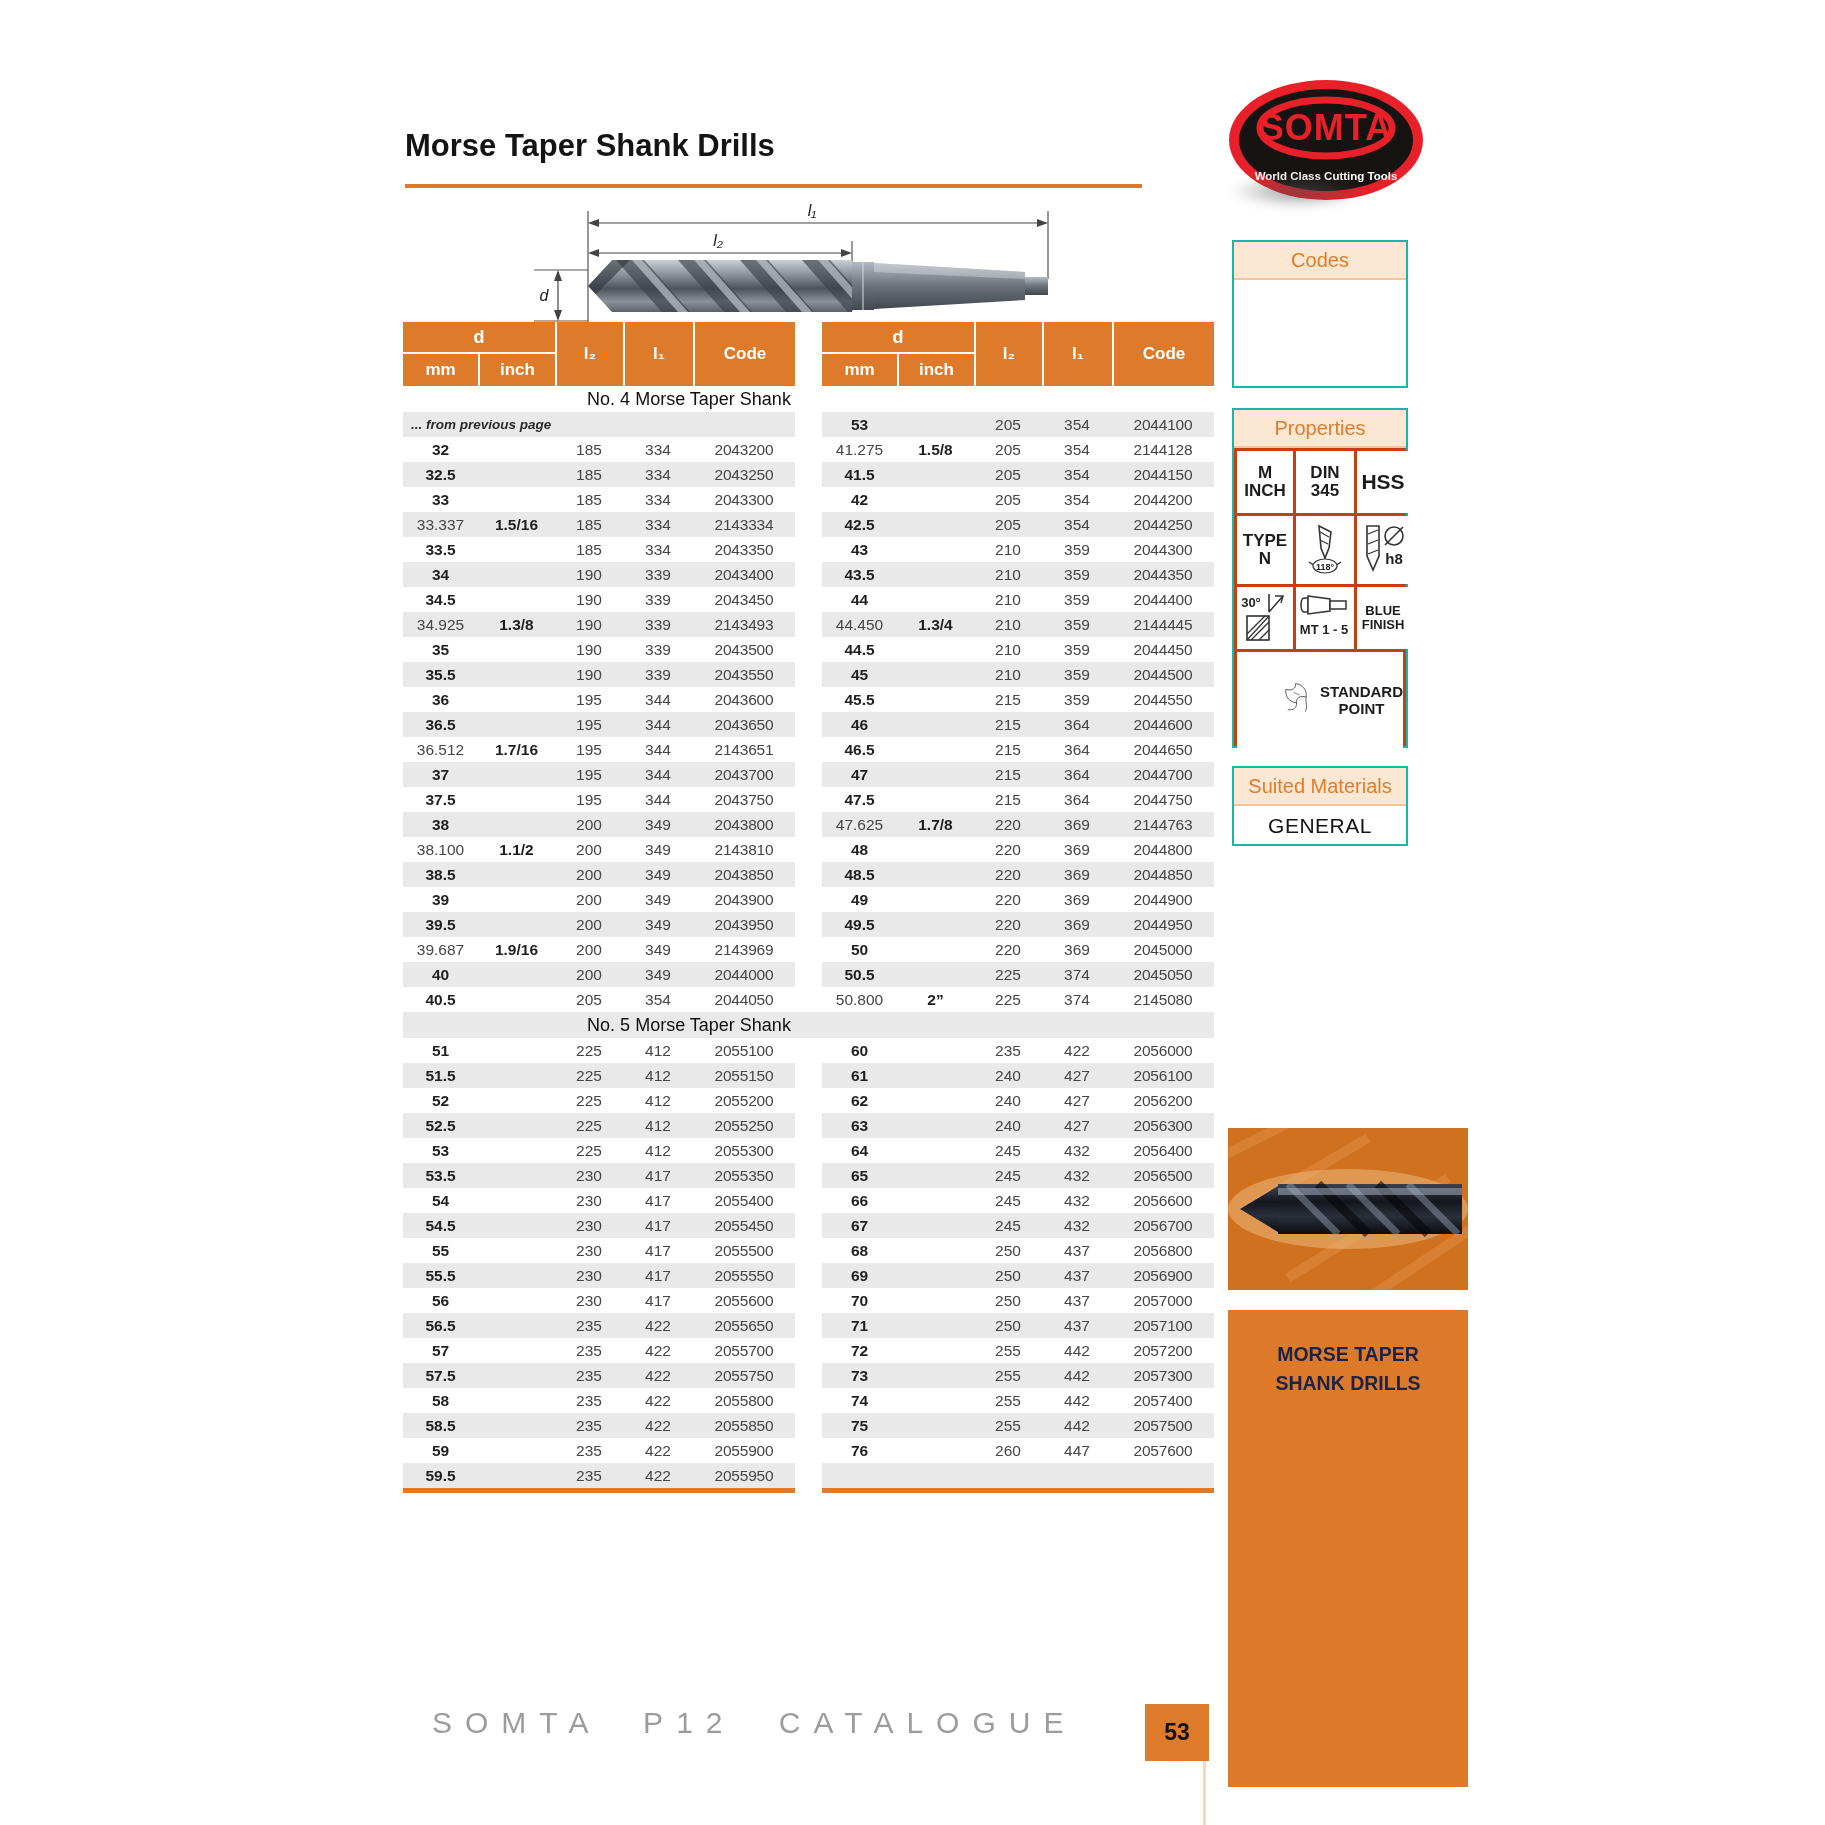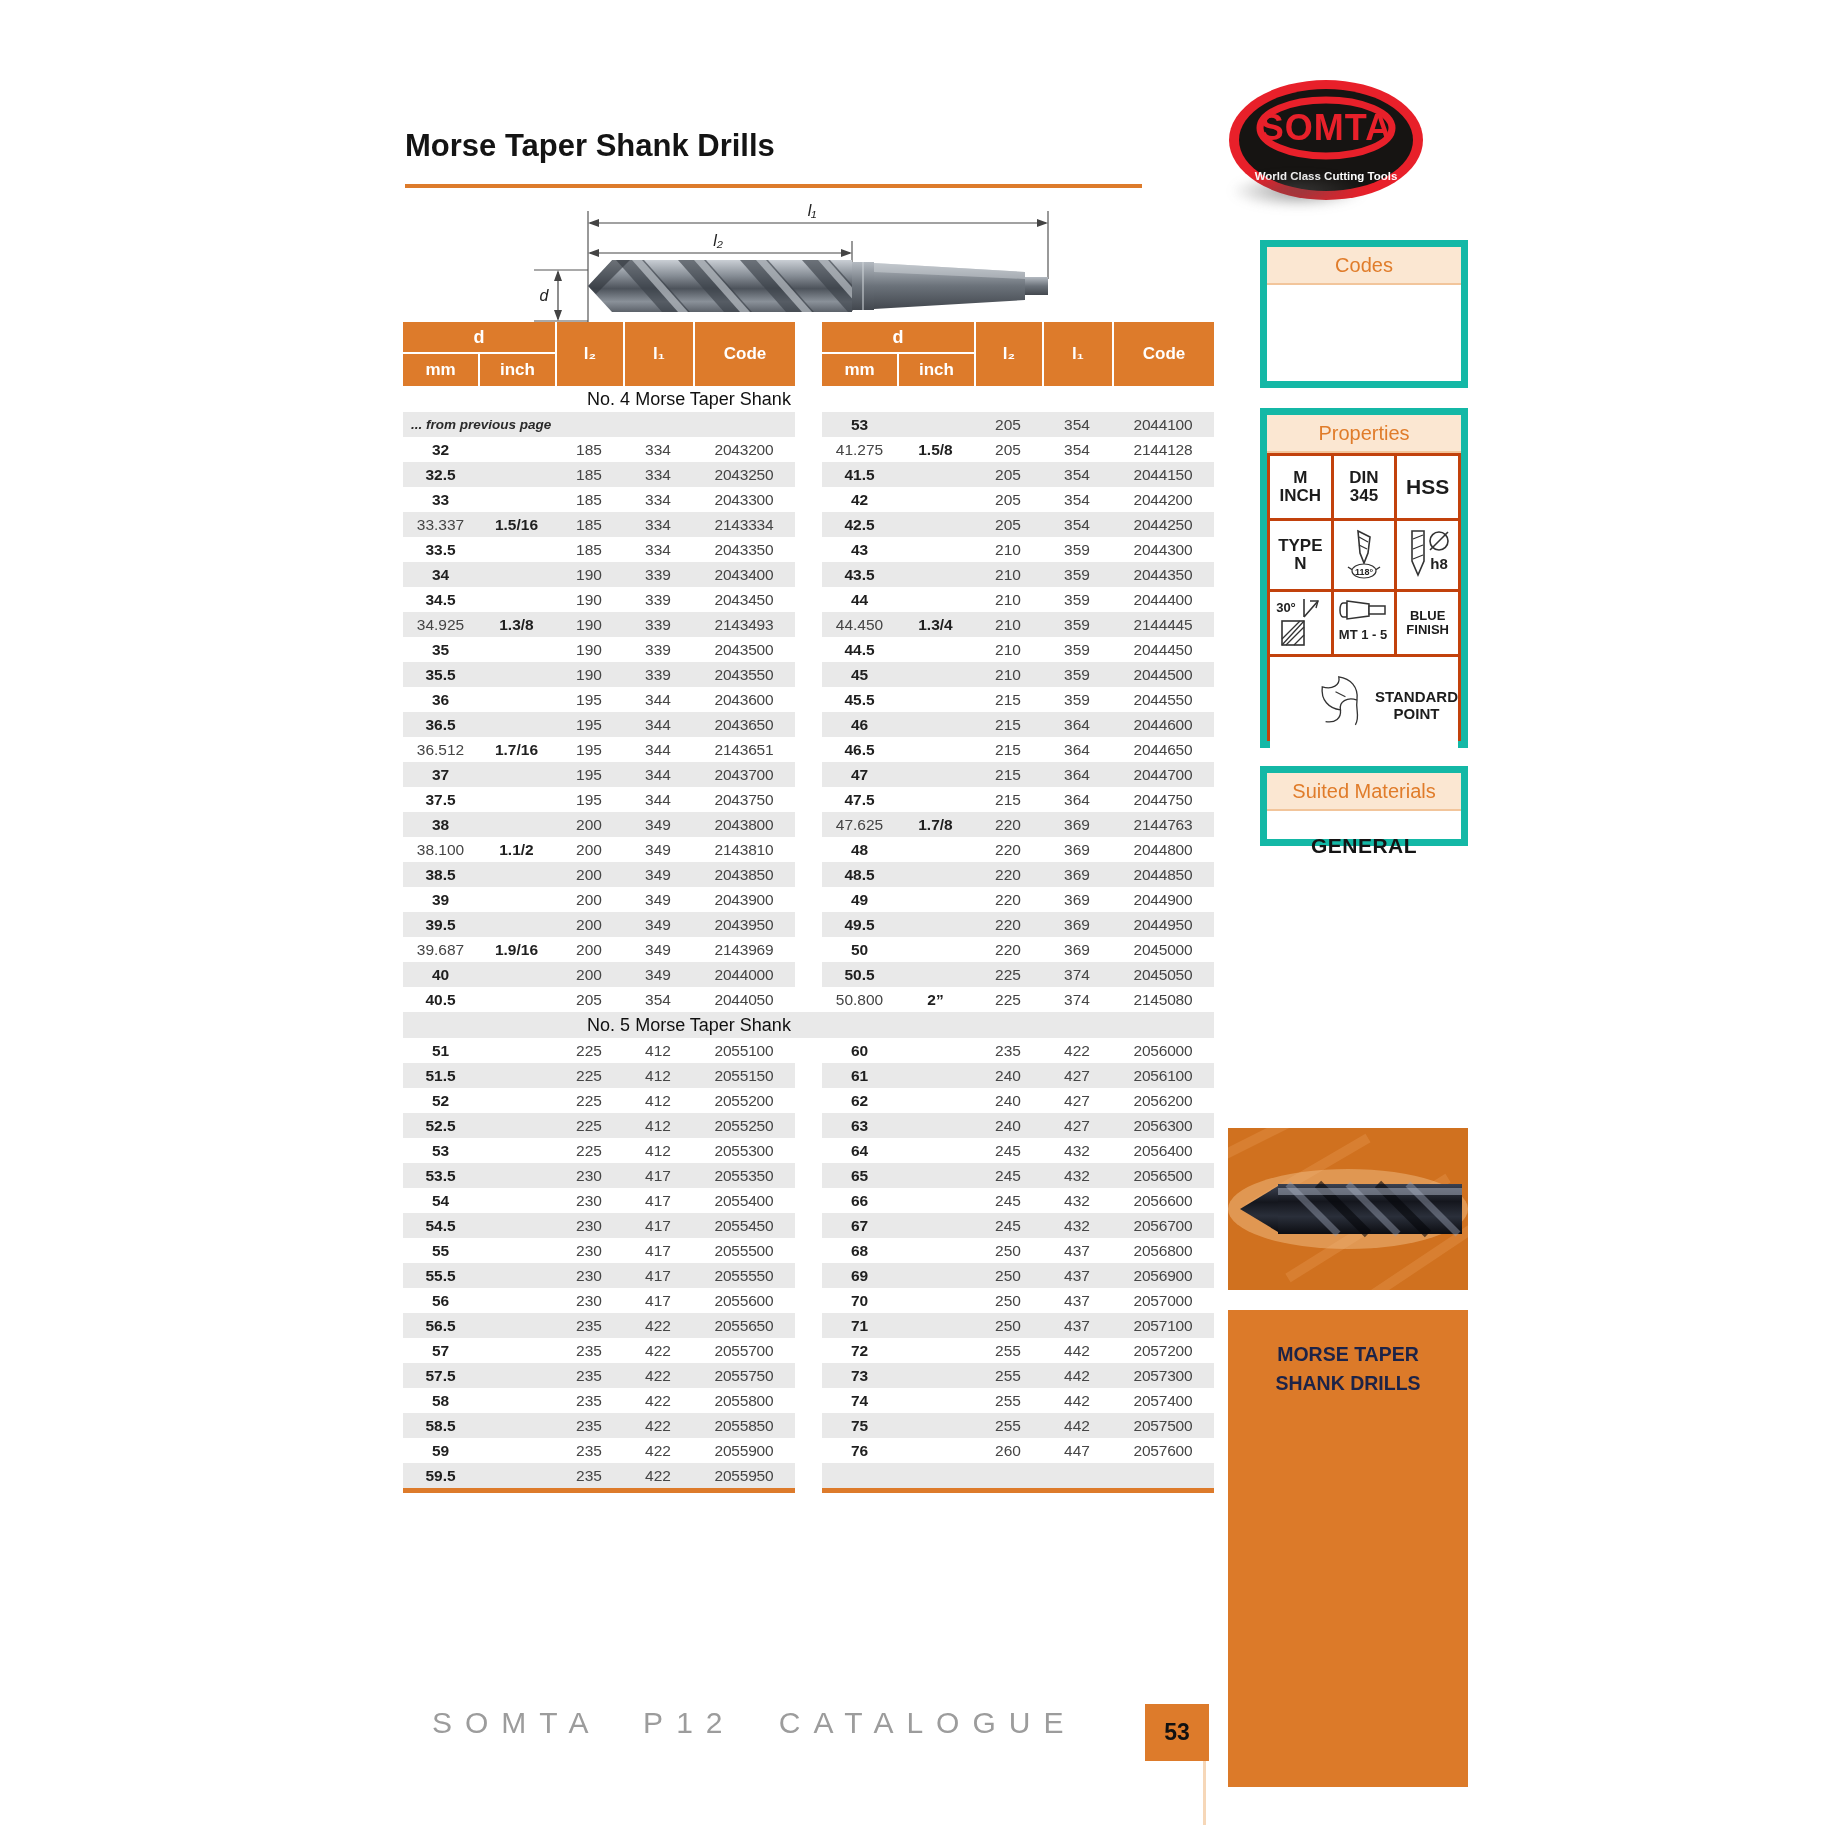--- a/index.html
+++ b/index.html
@@ -12,38 +12,38 @@
 
   
   .diagram{position:absolute;left:520px;top:193px;width:560px;height:145px;}
 
   
   .logo{position:absolute;left:1226px;top:76px;width:200px;height:132px;}
   .logo-shadow{position:absolute;left:-18px;top:92px;width:180px;height:46px;border-radius:50%;
     background:radial-gradient(closest-side,rgba(80,80,80,.6),rgba(120,120,120,0) 75%);filter:blur(5px);}
 
   
-  .infobox{position:absolute;left:1260px;width:208px;border:7px solid #14b8a6;background:#fff;box-sizing:border-box;}
+  .infobox{position:absolute;left:1232px;width:176px;border:2px solid #14b8a6;background:#fff;box-sizing:border-box;}
   .infobox .hd{background:#fbe7d2;color:#e07c2a;text-align:center;font-size:20px;padding:7px 0 6px 0;
     border-bottom:2px solid #f2c59b;}
   #codes-box{top:240px;height:148px;}
   .codes-lines{padding-top:8px;}
   .codes-line{font-size:29px;font-weight:bold;text-align:center;line-height:42px;color:#161616;}
 
   #props-box{top:408px;height:340px;background:#c2410c;}
   .pgrid{display:grid;grid-template-columns:1fr 1fr 1fr;grid-template-rows:62px 68px 62px;gap:3px;padding:3px;}
   .pcell{background:#fff;display:flex;align-items:center;justify-content:center;text-align:center;
     font-weight:bold;font-size:17px;line-height:1.08;color:#1c1c1c;white-space:pre-line;}
   .pcell.big{font-size:21px;}
   .pcell.small{font-size:13px;}
   .pfoot{background:#fff;margin:0 3px 3px 3px;height:96px;display:flex;align-items:center;justify-content:center;gap:8px;
     font-weight:bold;font-size:15px;color:#1c1c1c;text-align:center;white-space:pre-line;padding-left:44px;}
 
   #suited-box{top:766px;height:80px;}
-  .suited-val{font-size:21px;font-weight:bold;text-align:center;padding-top:23px;letter-spacing:.5px;color:#141414;}
+  .suited-val{font-size:21px;font-weight:normal;text-align:center;padding-top:8px;letter-spacing:.5px;color:#141414;}
 
   
   .tbl{position:absolute;top:322px;width:392px;}
   #tbl-left{left:403px;}
   #tbl-right{left:822px;}
   .thead{height:64px;position:relative;background:#fff;}
   .th{background:#dd7b2b;color:#fff;font-weight:bold;display:flex;align-items:center;justify-content:center;
       position:absolute;box-sizing:border-box;font-size:17px;}
   .sec-spacer{height:26px;}
   .row{display:flex;height:25px;}

